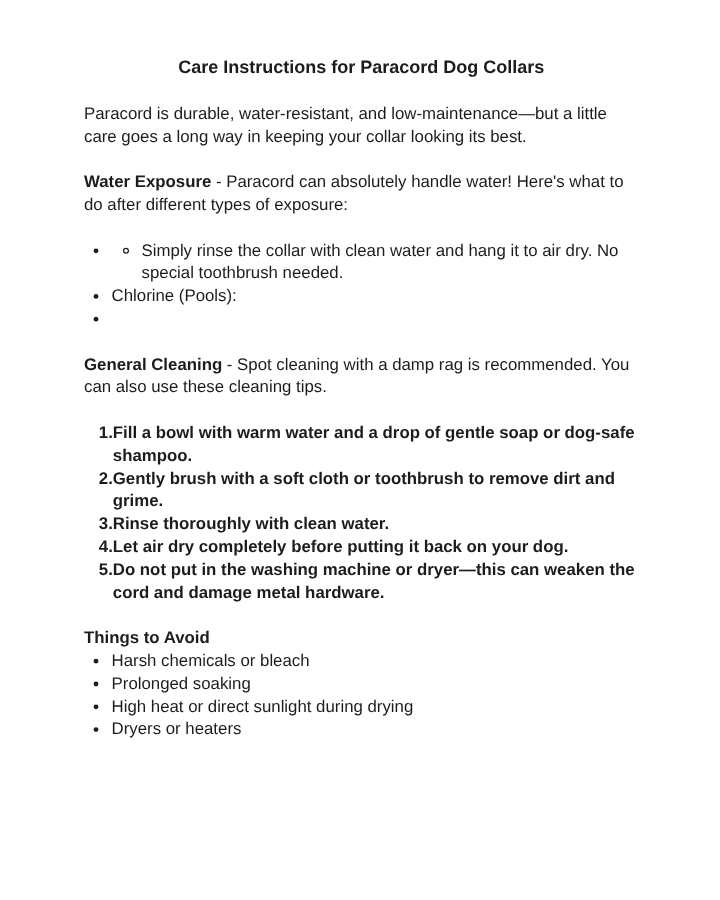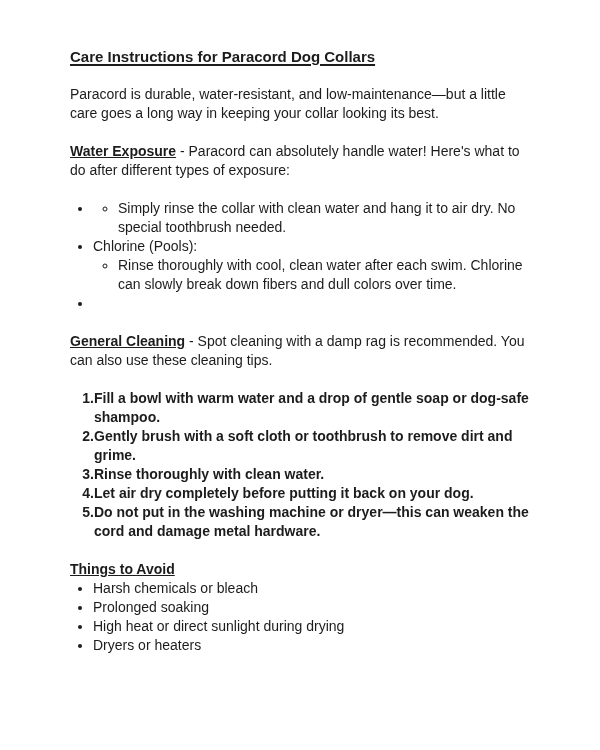--- a/index.html
+++ b/index.html
@@ -20,28 +20,28 @@
     height: 750px;
     padding: 47px 68px 0 70px;
     font-size: 14px;
     line-height: 19px;
   }
   .doc-title {
     margin: 0;
     font-size: 15px;
     line-height: 19px;
     font-weight: 700;
-    text-decoration: underline;
     text-decoration-thickness: 1.5px;
     text-underline-offset: 2px;
+    text-align: center;
   }
   p {
     margin: 19px 0 0 0;
   }
-  strong { font-weight: 700; text-decoration: underline; }
+  strong { font-weight: 700; }
   ul, ol {
     margin: 19px 0 0 0;
   }
   ul {
     padding-left: 23px;
     list-style: disc;
   }
   ul ul {
     margin: 0;
     padding-left: 25px;
@@ -71,23 +71,20 @@
   <p><strong>Water Exposure</strong><span> - Paracord can absolutely handle water! Here's what to do after different types of exposure:</span></p>
 
   <ul>
     <li>
       <ul>
         <li>Simply rinse the collar with clean water and hang it to air dry. No special toothbrush needed.</li>
       </ul>
     </li>
     <li>
       <span>Chlorine (Pools):</span>
-      <ul>
-        <li>Rinse thoroughly with cool, clean water after each swim. Chlorine can slowly break down fibers and dull colors over time.</li>
-      </ul>
     </li>
     <li>
     </li>
   </ul>
 
   <p><strong>General Cleaning</strong><span> - Spot cleaning with a damp rag is recommended. You can also use these cleaning tips.</span></p>
 
   <ol>
     <li>Fill a bowl with warm water and a drop of gentle soap or dog-safe shampoo.</li>
     <li>Gently brush with a soft cloth or toothbrush to remove dirt and grime.</li>

